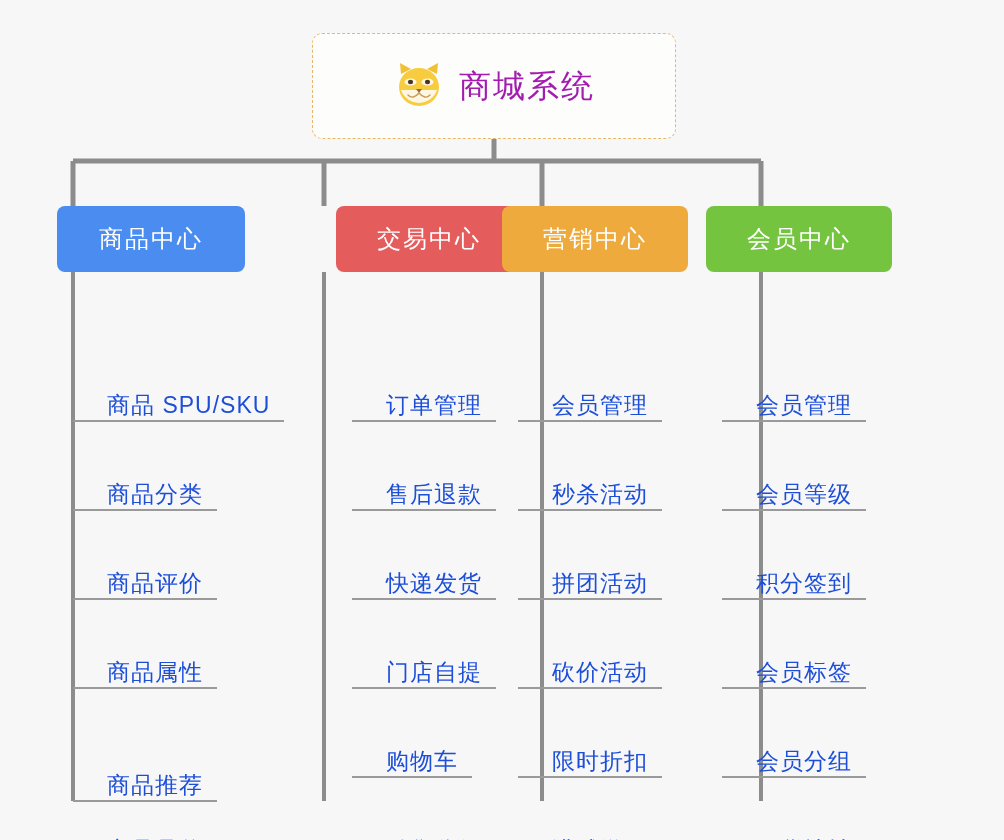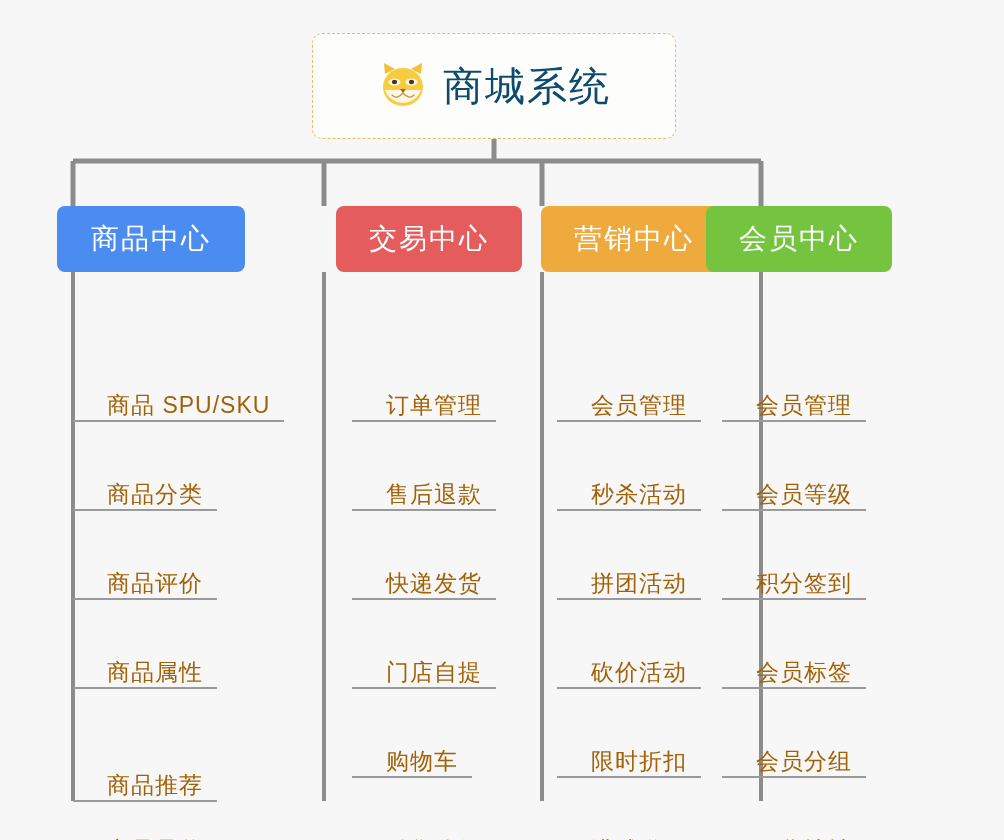--- a/index.html
+++ b/index.html
@@ -38,22 +38,22 @@
     justify-content: center;
     gap: 14px;
   }
   .root-emoji {
     width: 52px;
     height: 52px;
     position: relative;
     flex: 0 0 auto;
   }
   .root-title {
-    font-size: 40px;
-    color: #0c4a6e;
+    font-size: 32px;
+    color: #a21caf;
     letter-spacing: 2px;
     line-height: 1;
     white-space: nowrap;
   }
 
   
   #connectors {
     position: absolute;
     left: 0;
     top: 0;
@@ -68,21 +68,21 @@
     top: 206px;
   }
   .cat-box {
     box-sizing: border-box;
     height: 66px;
     border-radius: 8px;
     display: flex;
     align-items: center;
     justify-content: center;
     color: #ffffff;
-    font-size: 28px;
+    font-size: 24px;
     letter-spacing: 2px;
     white-space: nowrap;
   }
 
   .leaves {
     position: relative;
     margin-top: 0;
   }
   .leaf {
     position: absolute;
@@ -91,21 +91,21 @@
     box-sizing: border-box;
     border-bottom: 2px solid #9a9a9a;
     display: flex;
     align-items: flex-end;
     padding-left: 34px;
     padding-bottom: 2px;
     white-space: nowrap;
   }
   .leaf-label {
     font-size: 23px;
-    color: #a16207;
+    color: #1d4ed8;
     line-height: 1.15;
     letter-spacing: 1px;
   }
 </style>
 </head>
 <body>
 
 <div id="diagram">
 
   <div class="root-node">
@@ -185,21 +185,21 @@
           <span class="leaf-label">门店自提</span>
         </div>
         <div class="leaf" style="top: 470px; width: 120px;">
           <span class="leaf-label">购物车</span>
         </div>
         <div class="leaf" style="top: 559px; width: 144px;">
           <span class="leaf-label">销售分佣</span>
         </div>
       </div>
     </div>
-    <div class="column" style="left: 541px; width: 152px;">
+    <div class="column" style="left: 502px; width: 152px;">
       <div class="cat-box" style="background: rgb(238, 170, 60); width: 186px;">营销中心</div>
       <div class="leaves">
         <div class="leaf" style="top: 114px; width: 144px;">
           <span class="leaf-label">会员管理</span>
         </div>
         <div class="leaf" style="top: 203px; width: 144px;">
           <span class="leaf-label">秒杀活动</span>
         </div>
         <div class="leaf" style="top: 292px; width: 144px;">
           <span class="leaf-label">拼团活动</span>

